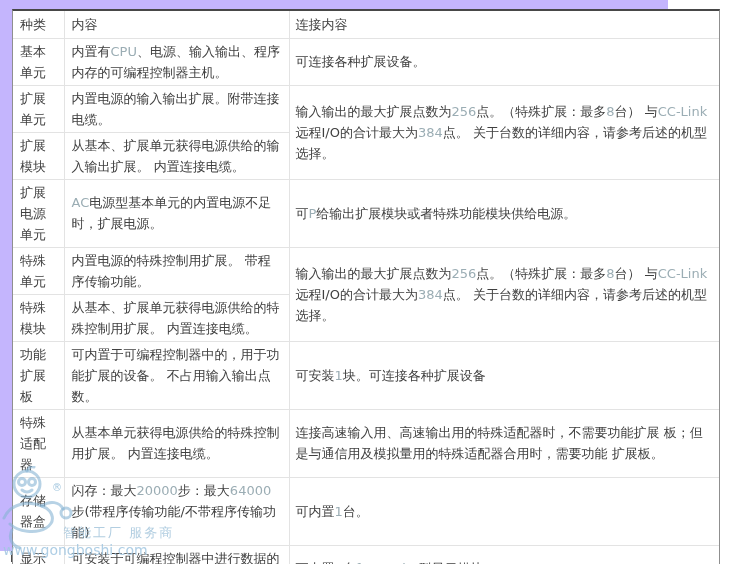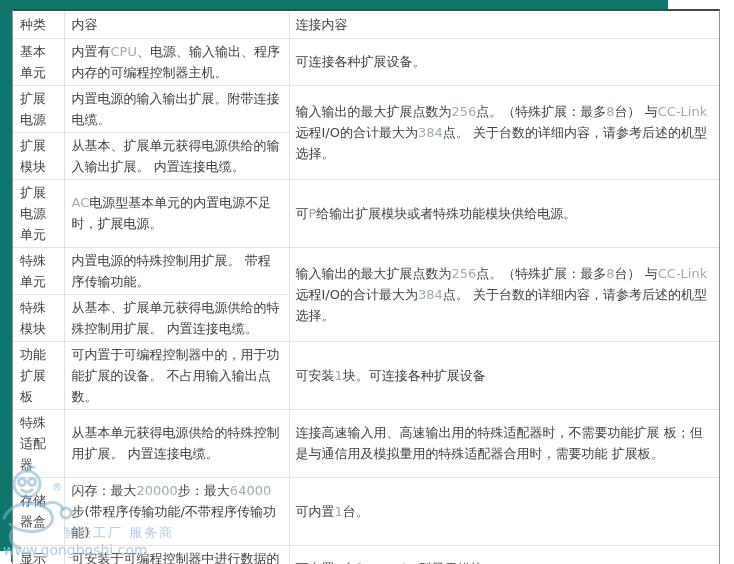--- a/index.html
+++ b/index.html
@@ -2,21 +2,21 @@
 <html><head>
 <meta charset="utf-8">
 <style>
   html,body{margin:0;padding:0;}
   body{
     width:734px;height:564px;position:relative;overflow:hidden;
     background:#ffffff;
     font-family:"DejaVu Sans","Liberation Sans",sans-serif;
   }
   .page{
-    position:absolute;left:0;top:0;width:668px;height:551px;background:#0f766e;
+    position:absolute;left:0;top:0;width:668px;height:551px;background:#c4b5fd;
     box-shadow:11px 11px 0 0 #4b4b4b, 13px 13px 0 0 #a2a2a2;
   }
   .table-frame{
     position:absolute;left:12px;top:9px;width:706px;
     border:1px solid #8f8f8f;border-top:2px solid #474747;
     background:#ffffff;
   }
   table.spec{
     border-collapse:collapse;border:hidden;table-layout:fixed;width:100%;
     font-size:13px;line-height:21px;color:#404040;
@@ -61,21 +61,21 @@
         <th class="t">种类</th>
         <th class="c">内容</th>
         <th class="x">连接内容</th>
       </tr>
       <tr class="r1">
         <td class="t">基本单元</td>
         <td class="c"><span>内置有</span><span class="hl">CPU</span><span>、电源、输入输出、程序内存的可编程控制器主机。</span></td>
         <td class="x"><span>可连接各种扩展设备。</span></td>
       </tr>
       <tr class="r2">
-        <td class="t">扩展电源</td>
+        <td class="t">扩展单元</td>
         <td class="c"><span>内置电源的输入输出扩展。附带连接电缆。</span></td>
         <td class="x" rowspan="2"><span>输入输出的最大扩展点数为</span><span class="hl">256</span><span>点。（特殊扩展：最多</span><span class="hl">8</span><span>台） 与</span><span class="hl">CC-Link</span><span>远程I/O的合计最大为</span><span class="hl">384</span><span>点。 关于台数的详细内容，请参考后述的机型选择。</span></td>
       </tr>
       <tr class="r3">
         <td class="t">扩展模块</td>
         <td class="c"><span>从基本、扩展单元获得电源供给的输入输出扩展。 内置连接电缆。</span></td>
       </tr>
       <tr class="r4">
         <td class="t">扩展电源单元</td>
         <td class="c"><span class="hl">AC</span><span>电源型基本单元的内置电源不足时，扩展电源。</span></td>

